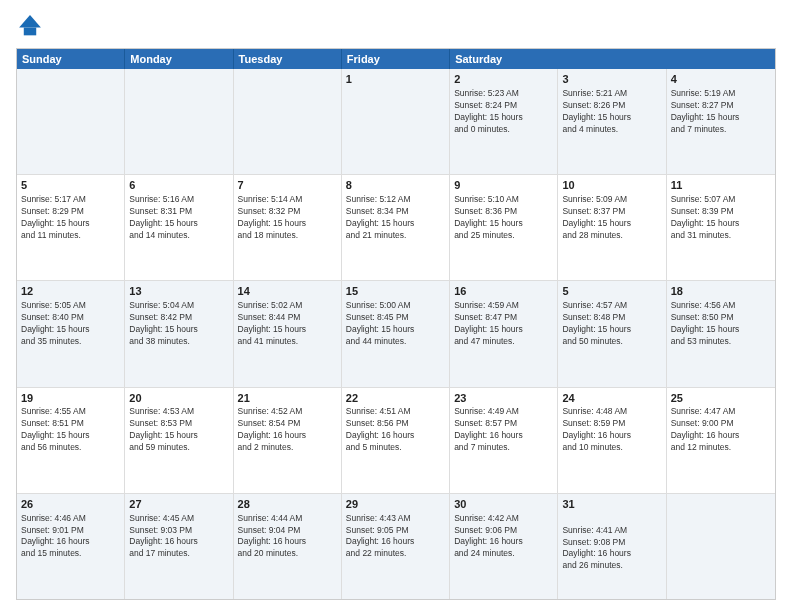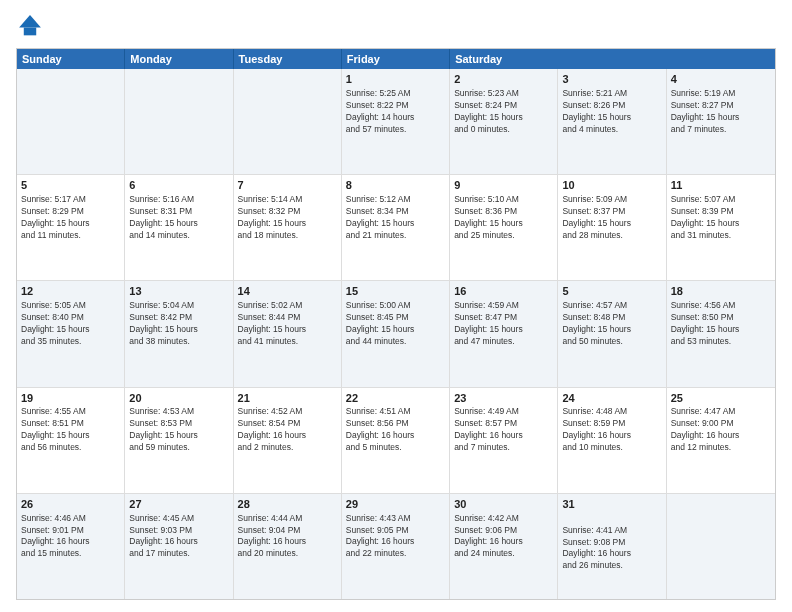--- a/index.html
+++ b/index.html
@@ -140,24 +140,20 @@
         <div class="cal-header-cell">Friday</div>
         <div class="cal-header-cell">Saturday</div>
       </div>
     <div class="cal-body">
     <div class="cal-row">
           <div class="cal-cell alt-row"></div>
           <div class="cal-cell alt-row"></div>
           <div class="cal-cell alt-row"></div>
           <div class="cal-cell alt-row">
             <div class="day-num">1</div>
-            <div class="cell-text" style="white-space: pre-line;">Sunrise: 5:25 AM
-Sunset: 8:22 PM
-Daylight: 14 hours
-and 57 minutes.</div>
           </div>
           <div class="cal-cell alt-row">
             <div class="day-num">2</div>
             <div class="cell-text" style="white-space: pre-line;">Sunrise: 5:23 AM
 Sunset: 8:24 PM
 Daylight: 15 hours
 and 0 minutes.</div>
           </div>
           <div class="cal-cell alt-row">
             <div class="day-num">3</div>

